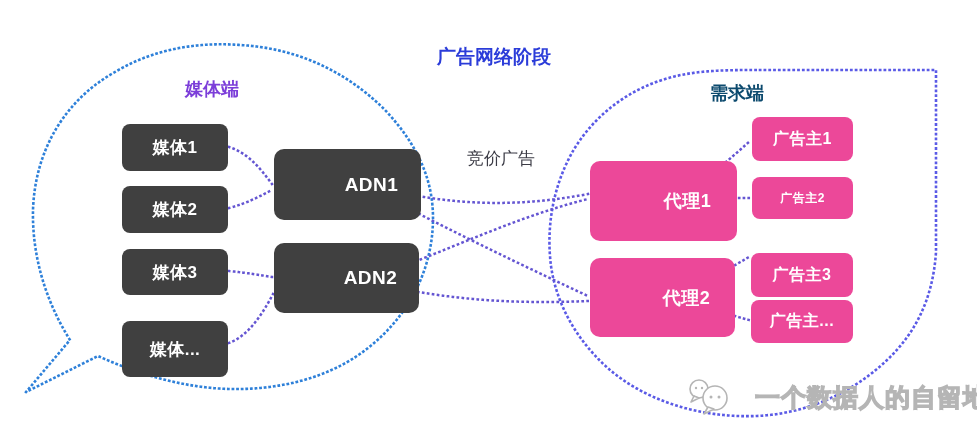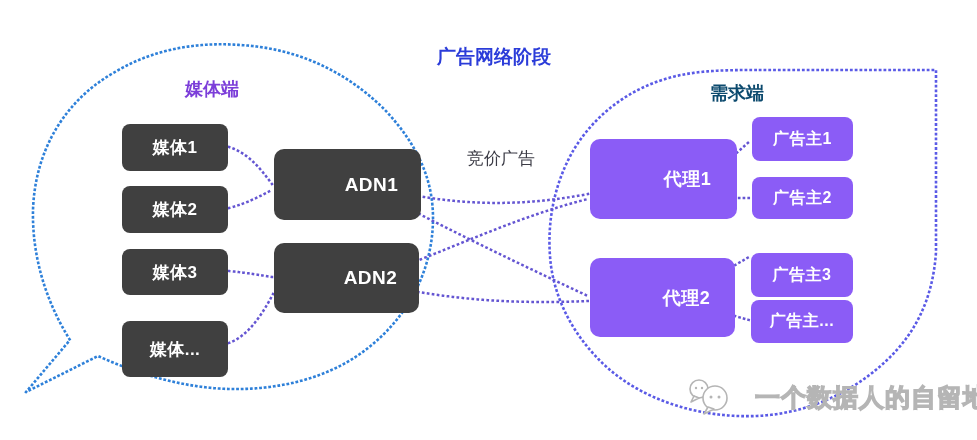--- a/index.html
+++ b/index.html
@@ -6,21 +6,21 @@
   #stage{
     position:relative;width:977px;height:440px;background:#ffffff;overflow:hidden;
     font-family:"Liberation Sans","DejaVu Sans",sans-serif;
   }
   #wires{position:absolute;left:0;top:0;width:977px;height:440px;}
   .node{
     position:absolute;display:flex;align-items:center;justify-content:center;
     color:#ffffff;font-weight:600;border-radius:8px;letter-spacing:.5px;
   }
   .node.purple{background:#404040;}
-  .node.indigo{background:#8b5cf6;}
+  .node.indigo{background:#ec4899;}
   .node.big{border-radius:10px;padding-left:48px;}
   .label{position:absolute;font-weight:700;white-space:nowrap;}
   .label.main-title{color:#2b3cd9;font-size:19px;}
   .label.media-title{color:#7c3ed9;font-size:18px;}
   .label.demand-title{color:#0c4a6e;font-size:18px;}
   .label.bid-label{color:#3b3b45;font-size:17px;font-weight:400;}
   .watermark{
     position:absolute;left:684px;top:376px;display:flex;align-items:center;gap:21px;
   }
   .watermark-text{
@@ -82,25 +82,25 @@
   <div class="label bid-label" style="left:467px;top:147px;">竞价广告</div>
 
   <div class="node purple" style="left:122px;top:124px;width:106px;height:47px;font-size:17px;">媒体1</div>
   <div class="node purple" style="left:122px;top:186px;width:106px;height:47px;font-size:17px;">媒体2</div>
   <div class="node purple" style="left:122px;top:249px;width:106px;height:46px;font-size:17px;">媒体3</div>
   <div class="node purple" style="left:122px;top:321px;width:106px;height:56px;font-size:17px;">媒体...</div>
 
   <div class="node purple big" style="left:274px;top:149px;width:99px;height:71px;font-size:19px;">ADN1</div>
   <div class="node purple big" style="left:274px;top:243px;width:97px;height:70px;font-size:19px;">ADN2</div>
 
-  <div class="node indigo big" style="left:590px;top:139px;width:99px;height:80px;font-size:18px;">代理1</div>
+  <div class="node indigo big" style="left:590px;top:161px;width:99px;height:80px;font-size:18px;">代理1</div>
   <div class="node indigo big" style="left:590px;top:258px;width:97px;height:79px;font-size:18px;">代理2</div>
 
   <div class="node indigo" style="left:752px;top:117px;width:101px;height:44px;font-size:16px;">广告主1</div>
-  <div class="node indigo" style="left:752px;top:177px;width:101px;height:42px;font-size:16px;">广告主2</div>
+  <div class="node indigo" style="left:752px;top:177px;width:101px;height:42px;font-size:12px;">广告主2</div>
   <div class="node indigo" style="left:751px;top:233px;width:102px;height:44px;font-size:16px;margin-top:20px;">广告主3</div>
   <div class="node indigo" style="left:751px;top:300px;width:102px;height:43px;font-size:16px;">广告主...</div>
 
   <div class="watermark">
     <svg width="50" height="42" viewBox="0 0 50 42">
       <g fill="#ffffff" stroke="#b5b5b5" stroke-width="1.6">
         <circle cx="15" cy="13" r="9"></circle>
         <path d="M10 20 L7 26 L15 22 Z" stroke-linejoin="round"></path>
         <circle cx="31" cy="22" r="12"></circle>
         <path d="M24 31 L20 38 L30 33 Z" stroke-linejoin="round"></path>

